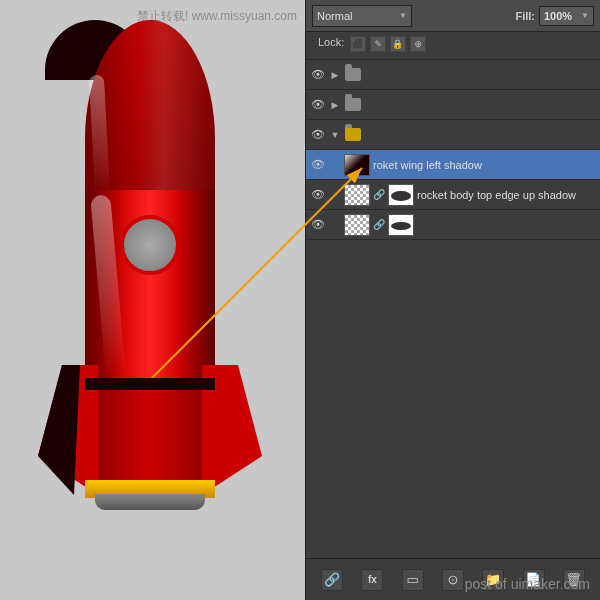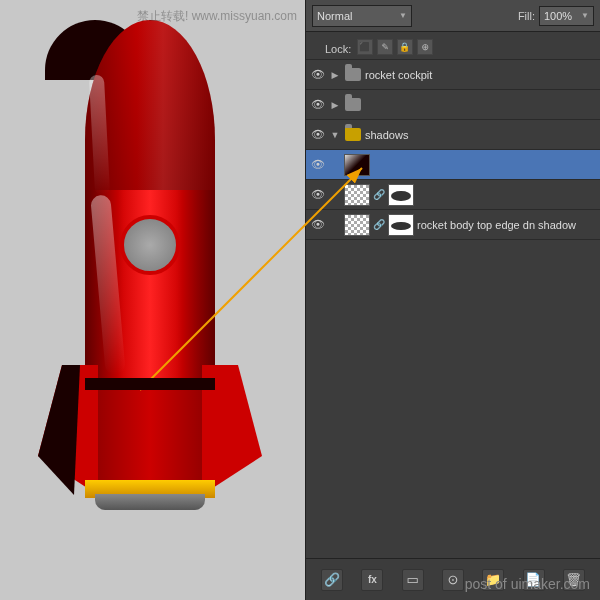--- a/index.html
+++ b/index.html
@@ -60,42 +60,43 @@
     .blend-select-arrow {
       font-size: 8px;
       color: #aaa;
     }
 
     .fill-area {
       display: flex;
       align-items: center;
       gap: 4px;
       margin-left: auto;
+      font-weight: bold;
     }
 
     .fill-label {
       color: #ccc;
       font-size: 11px;
     }
 
     .fill-input {
       background: #5a5a5a;
       border: 1px solid #222;
       color: #ddd;
       font-size: 11px;
       width: 45px;
       height: 20px;
       text-align: center;
     }
 
     
     .lock-bar {
       display: flex;
-      align-items: flex-end;
-      padding: 4px 19px;
+      align-items: flex-start;
+      padding: 4px 12px;
       background: #3c3c3c;
       border-bottom: 1px solid #2a2a2a;
       height: 28px;
       gap: 6px;
     }
 
     .lock-label {
       color: #ccc;
       font-size: 11px;
     }
@@ -552,71 +553,70 @@
   </div>
 
   <div class="layers-list">
 
     <div class="layer-item">
       <div class="layer-eye">👁</div>
       <div class="layer-arrow">▶</div>
       <div class="layer-folder-icon">
         <div class="folder-icon-shape"></div>
       </div>
-      <span class="layer-name">rocket cockpit</span>
     </div>
 
     <div class="layer-item">
       <div class="layer-eye">👁</div>
       <div class="layer-arrow">▶</div>
       <div class="layer-folder-icon">
         <div class="folder-icon-shape"></div>
       </div>
     </div>
 
     <div class="layer-item">
       <div class="layer-eye">👁</div>
       <div class="layer-arrow">▼</div>
       <div class="layer-folder-icon">
         <div class="folder-icon-shape" style="background:#c8a000;"></div>
       </div>
-      <span class="layer-name">shadows</span>
     </div>
 
     <div class="layer-item active">
       <div class="layer-eye">👁</div>
       <div class="layer-arrow" style="width:12px;"></div>
       <div class="layer-thumb">
         <div class="thumb-wing"></div>
       </div>
+      <span class="layer-name">roket wing left  shadow</span>
     </div>
 
     <div class="layer-item">
       <div class="layer-eye">👁</div>
       <div class="layer-arrow" style="width:12px;"></div>
       <div class="layer-thumb">
         <div class="thumb-checker"></div>
       </div>
       <div class="link-icon" style="color:#aaa;font-size:10px;">🔗</div>
       <div class="layer-thumb">
         <div class="thumb-oval"></div>
       </div>
+      <span class="layer-name">rocket body top edge up shadow</span>
     </div>
 
     <div class="layer-item">
       <div class="layer-eye">👁</div>
       <div class="layer-arrow" style="width:12px;"></div>
       <div class="layer-thumb">
         <div class="thumb-checker"></div>
       </div>
       <div class="link-icon" style="color:#aaa;font-size:10px;">🔗</div>
       <div class="layer-thumb">
         <div class="thumb-oval-dark"></div>
       </div>
-      <span class="layer-name">rocket body top edge dn shadow</span>
     </div>
 
   </div>
 
   <div class="bottom-toolbar">
     <div class="toolbar-btn">🔗</div>
     <div class="toolbar-btn" style="font-size:10px;font-weight:bold;">fx</div>
     <div class="toolbar-btn">▭</div>
     <div class="toolbar-btn">⊙</div>
     <div class="toolbar-btn">📁</div>

